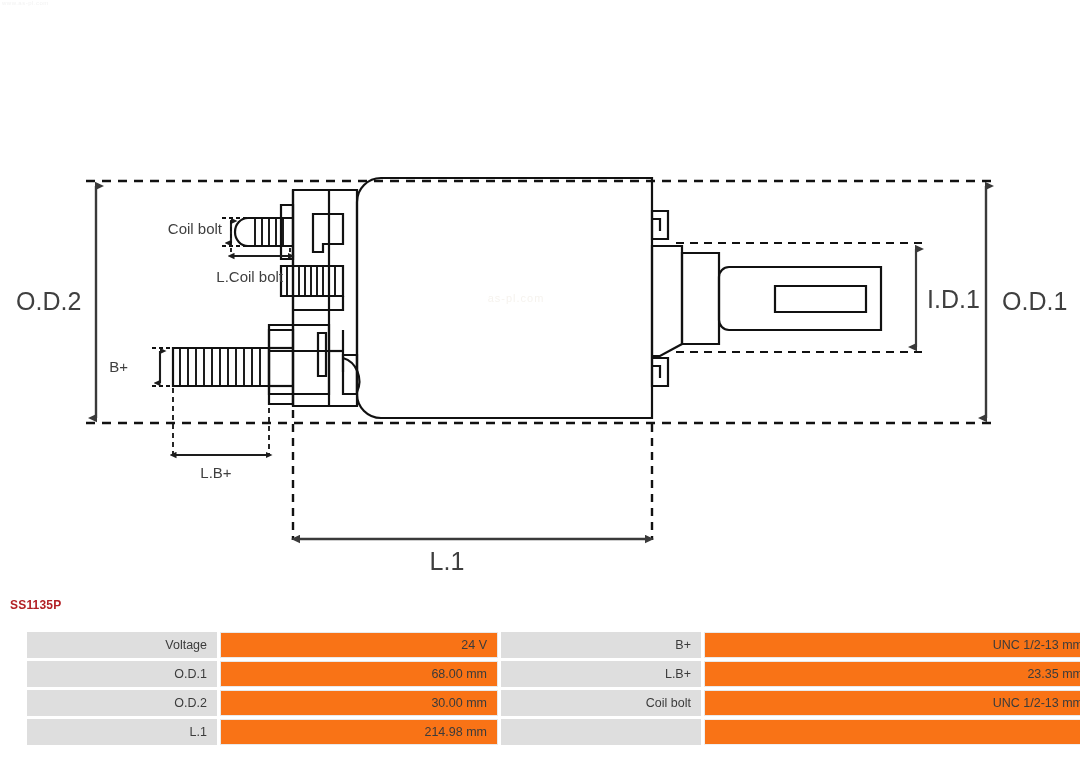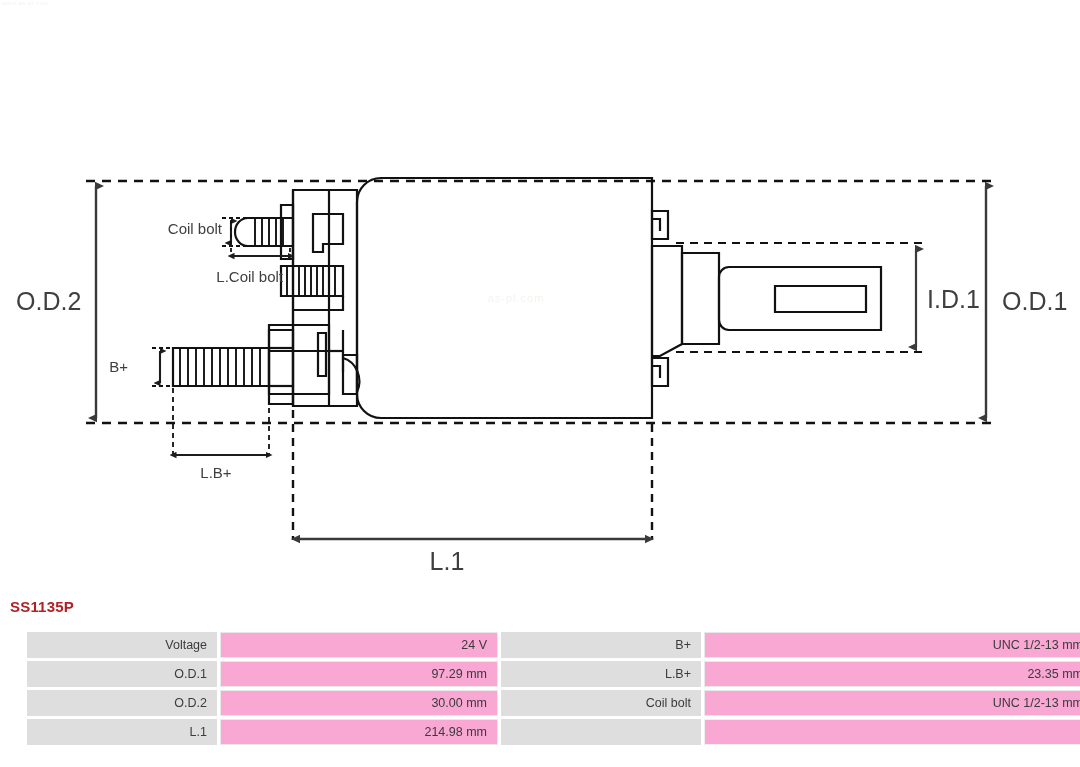--- a/index.html
+++ b/index.html
@@ -38,21 +38,21 @@
     left: 0; top: 0;
     width: 1080px;
     height: 592px;
   }
   #drawing-svg { display: block; width: 1080px; height: 592px; }
 
   
   .part-title {
     position: absolute;
     left: 10px; top: 598px;
-    font-size: 15px;
+    font-size: 12px;
     font-weight: bold;
     color: #b32025;
     letter-spacing: 0.2px;
   }
 
   
   .spec-table {
     position: absolute;
     left: 24px; top: 629px;
     width: 1064px;
@@ -68,21 +68,21 @@
     text-align: right;
     vertical-align: middle;
     white-space: nowrap;
     overflow: hidden;
   }
   .spec-table td.lbl {
     background: #dedede;
     color: #3b3b3b;
   }
   .spec-table td.val {
-    background: #f9a8d4;
+    background: #f97316;
     color: #3b3b3b;
     border: 1px solid #e9e9e9;
   }
   .spec-table td.val.empty { border-color: #f0f0f0; }
   .spec-table col.c1 { width: 190px; }
   .spec-table col.c2 { width: 278px; }
   .spec-table col.c3 { width: 200px; }
   .spec-table col.c4 { width: 390px; }
 
   
@@ -285,21 +285,21 @@
     </colgroup>
     <tbody>
       <tr>
         <td class="lbl">Voltage</td>
         <td class="val">24 V</td>
         <td class="lbl">B+</td>
         <td class="val">UNC 1/2-13 mm</td>
       </tr>
       <tr>
         <td class="lbl">O.D.1</td>
-        <td class="val">97.29 mm</td>
+        <td class="val">68.00 mm</td>
         <td class="lbl">L.B+</td>
         <td class="val">23.35 mm</td>
       </tr>
       <tr>
         <td class="lbl">O.D.2</td>
         <td class="val">30.00 mm</td>
         <td class="lbl">Coil bolt</td>
         <td class="val">UNC 1/2-13 mm</td>
       </tr>
       <tr>

